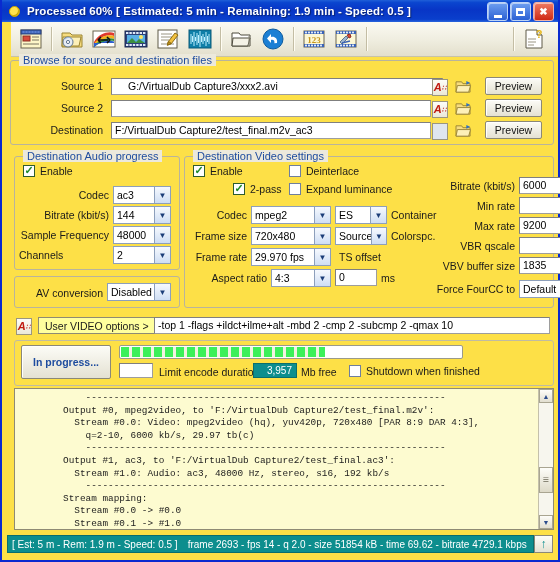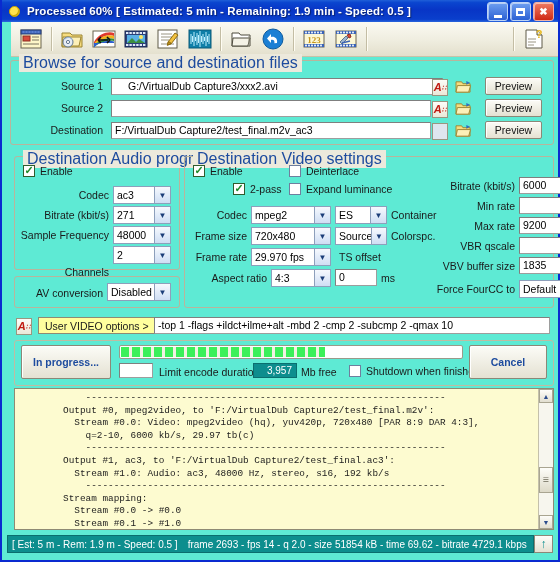--- a/index.html
+++ b/index.html
@@ -7,21 +7,21 @@
     width: 560px; height: 562px;
     overflow: hidden;
     font-family: "Liberation Sans", sans-serif;
     font-size: 11px;
     background: #e9e6d8;
   }
   #app {
     position: relative;
     width: 560px; height: 562px;
     box-sizing: border-box;
-    background: #5eead4;
+    background: #fde047;
     border: 2px solid #0a2ad0;
     border-top: none;
   }
 
   
   .titlebar {
     height: 22px;
     background: linear-gradient(180deg,#1f5fd8 0%,#0a45cf 12%,#0835c6 45%,#0a3fcc 88%,#2a66dd 100%);
     display: flex; align-items: center;
     padding: 0 2px 0 7px;
@@ -82,21 +82,21 @@
   .group {
     position: absolute;
     border: 1px solid #b9b49c;
     border-radius: 3px;
     background: transparent;
   }
   .group > .legend {
     position: absolute; top: -7px; left: 8px;
     background: #ece9dc;
     padding: 0 4px;
-    color: #1d4b9e; font-size: 16px;
+    color: #1d4b9e; font-size: 11px;
     white-space: nowrap;
   }
 
   
   .lbl { color:#1a1a1a; font-size:10.5px; white-space:nowrap; }
   .txt {
     box-sizing: border-box;
     background: #ffffff;
     border: 1px solid #9d9d9d;
     border-top-color:#7f7f7f; border-left-color:#7f7f7f;
@@ -520,35 +520,35 @@
       <div class="lbl" style="position:absolute; left:0; top:4px; width:90px; text-align:right;">Codec</div>
       <div class="combo" style="position:absolute; left:94px; top:1px; width:58px;">
         <span class="val">ac3</span>
         <span class="arrow">▼</span>
       </div>
     </div>
 
     <div style="position:absolute; left:4px; top:48px; width:156px;">
       <div class="lbl" style="position:absolute; left:0; top:4px; width:90px; text-align:right;">Bitrate (kbit/s)</div>
       <div class="combo" style="position:absolute; left:94px; top:1px; width:58px;">
-        <span class="val">271</span>
+        <span class="val">144</span>
         <span class="arrow">▼</span>
       </div>
     </div>
 
     <div style="position:absolute; left:4px; top:68px; width:156px;">
       <div class="lbl" style="position:absolute; left:0; top:4px; width:90px; text-align:right;">Sample Frequency</div>
       <div class="combo" style="position:absolute; left:94px; top:1px; width:58px;">
         <span class="val">48000</span>
         <span class="arrow">▼</span>
       </div>
     </div>
 
     <div style="position:absolute; left:4px; top:88px; width:156px;">
-      <div class="lbl" style="position:absolute; left:0; top:21px; width:90px; text-align:right;">Channels</div>
+      <div class="lbl" style="position:absolute; left:0; top:4px; width:90px; ">Channels</div>
       <div class="combo" style="position:absolute; left:94px; top:1px; width:58px;">
         <span class="val">2</span>
         <span class="arrow">▼</span>
       </div>
     </div>
   </div>
 
   <div class="group" style="left:12px; top:276px; width:164px; height:30px;">
     <div class="lbl" style="position:absolute; left:4px; top:10px; width:84px; text-align:right;">AV conversion</div>
     <div class="combo" style="position:absolute; left:92px; top:6px; width:64px;">
@@ -662,21 +662,20 @@
     <div class="lbl" style="position:absolute; left:144px; top:25px;">Limit encode duration</div>
 
     <div class="tealfield" style="left:238px; top:22px; width:44px; height:15px;">3,957</div>
     <div class="lbl" style="position:absolute; left:286px; top:25px;">Mb free</div>
 
     <div style="position:absolute; left:334px; top:24px; display:flex; align-items:center; gap:5px;">
       <span class="chk plain"></span>
       <span class="lbl">Shutdown when finished</span>
     </div>
 
-    <div class="btn" style="position:absolute; left:454px; top:4px; width:78px; height:34px; color:#1d4b9e; font-weight:bold;">Cancel</div>
   </div>
 
   <div class="logbox" style="left:12px; top:388px; width:538px; height:140px;">
     <div class="logtext">    ----------------------------------------------------------------
 Output #0, mpeg2video, to 'F:/VirtualDub Capture2/test_final.m2v':
   Stream #0.0: Video: mpeg2video (hq), yuv420p, 720x480 [PAR 8:9 DAR 4:3],
     q=2-10, 6000 kb/s, 29.97 tb(c)
     ----------------------------------------------------------------
 Output #1, ac3, to 'F:/VirtualDub Capture2/test_final.ac3':
   Stream #1.0: Audio: ac3, 48000 Hz, stereo, s16, 192 kb/s

